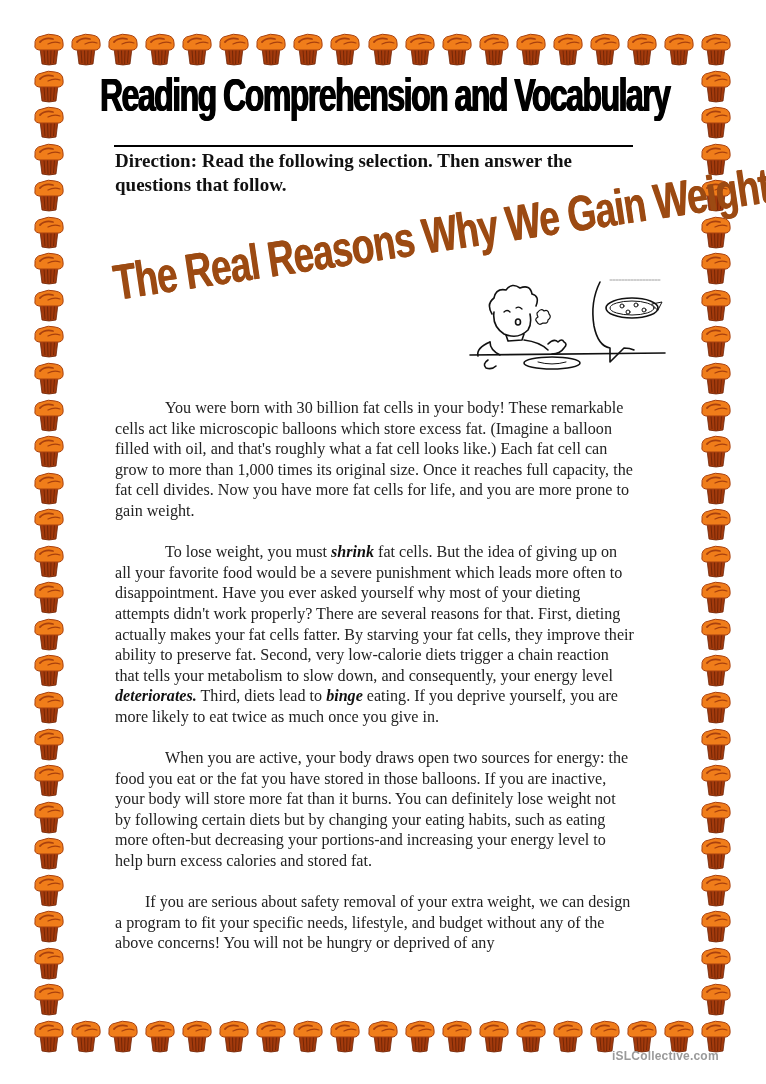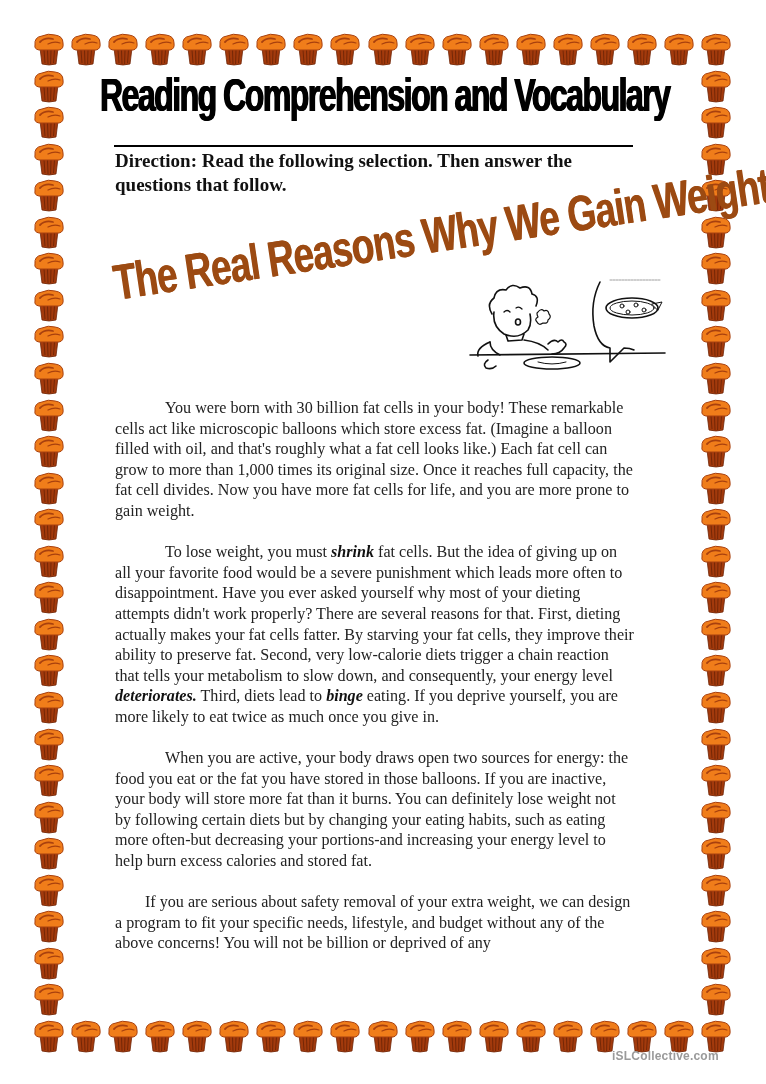--- a/index.html
+++ b/index.html
@@ -902,16 +902,16 @@
     <path d="M192 32 l10 -2 l-4 8 z" stroke-width="1"></path>
 
     <path d="M150 8 L200 8" stroke="#888" stroke-width="0.8" stroke-dasharray="2 1"></path>
   </svg>
 </div>
 
 <div class="article">
   <p class="indent1">You were born with 30 billion fat cells in your body! These remarkable cells act like microscopic balloons which store excess fat. (Imagine a balloon filled with oil, and that's roughly what a fat cell looks like.) Each fat cell can grow to more than 1,000 times its original size. Once it reaches full capacity, the fat cell divides. Now you have more fat cells for life, and you are more prone to gain weight.</p>
   <p class="indent1"><span>To lose weight, you must </span><b><i>shrink</i></b><span> fat cells. But the idea of giving up on all your favorite food would be a severe punishment which leads more often to disappointment. Have you ever asked yourself why most of your dieting attempts didn't work properly? There are several reasons for that. First, dieting actually makes your fat cells fatter. By starving your fat cells, they improve their ability to preserve fat. Second, very low-calorie diets trigger a chain reaction that tells your metabolism to slow down, and consequently, your energy level </span><b><i>deteriorates.</i></b><span> Third, diets lead to </span><b><i>binge</i></b><span> eating. If you deprive yourself, you are more likely to eat twice as much once you give in.</span></p>
   <p class="indent1">When you are active, your body draws open two sources for energy: the food you eat or the fat you have stored in those balloons. If you are inactive, your body will store more fat than it burns. You can definitely lose weight not by following certain diets but by changing your eating habits, such as eating more often-but decreasing your portions-and increasing your energy level to help burn excess calories and stored fat.</p>
-  <p class="indent2">If you are serious about safety removal of your extra weight, we can design a program to fit your specific needs, lifestyle, and budget without any of the above concerns! You will not be billion or deprived of any</p>
+  <p class="indent2">If you are serious about safety removal of your extra weight, we can design a program to fit your specific needs, lifestyle, and budget without any of the above concerns! You will not be hungry or deprived of any</p>
 </div>
 
 <div class="watermark">iSLCollective.com</div>
 
 </body></html>

